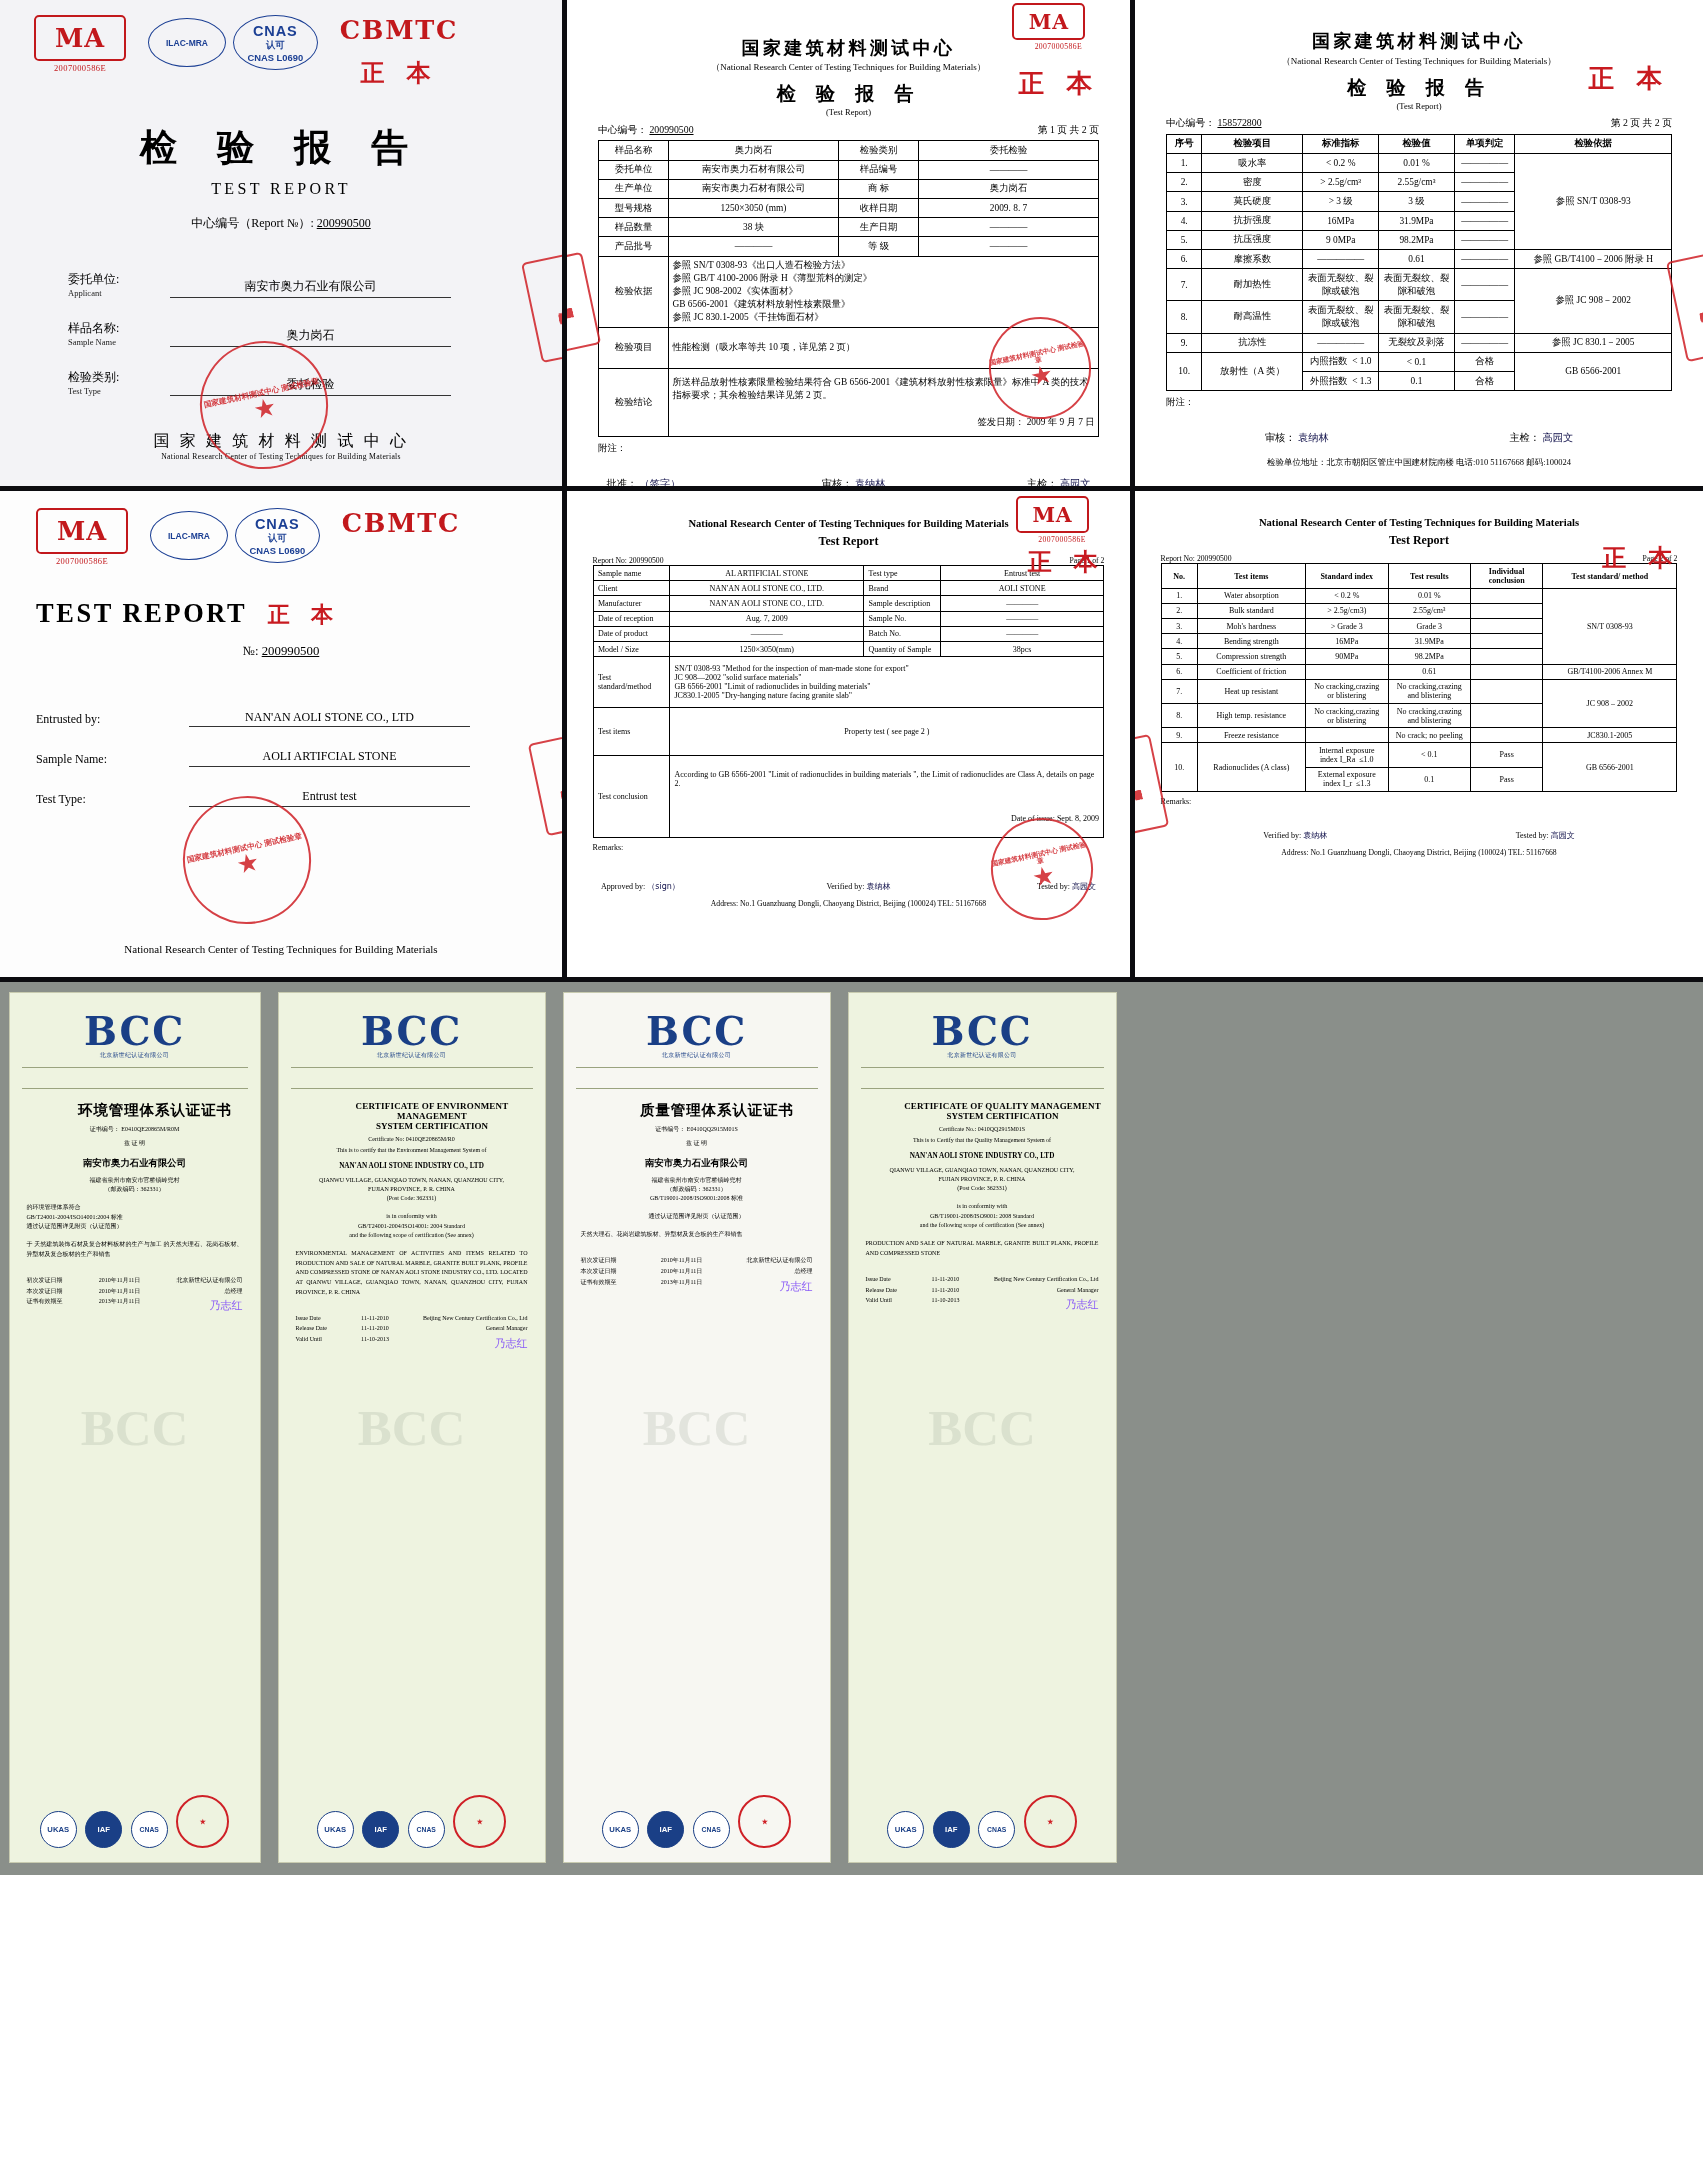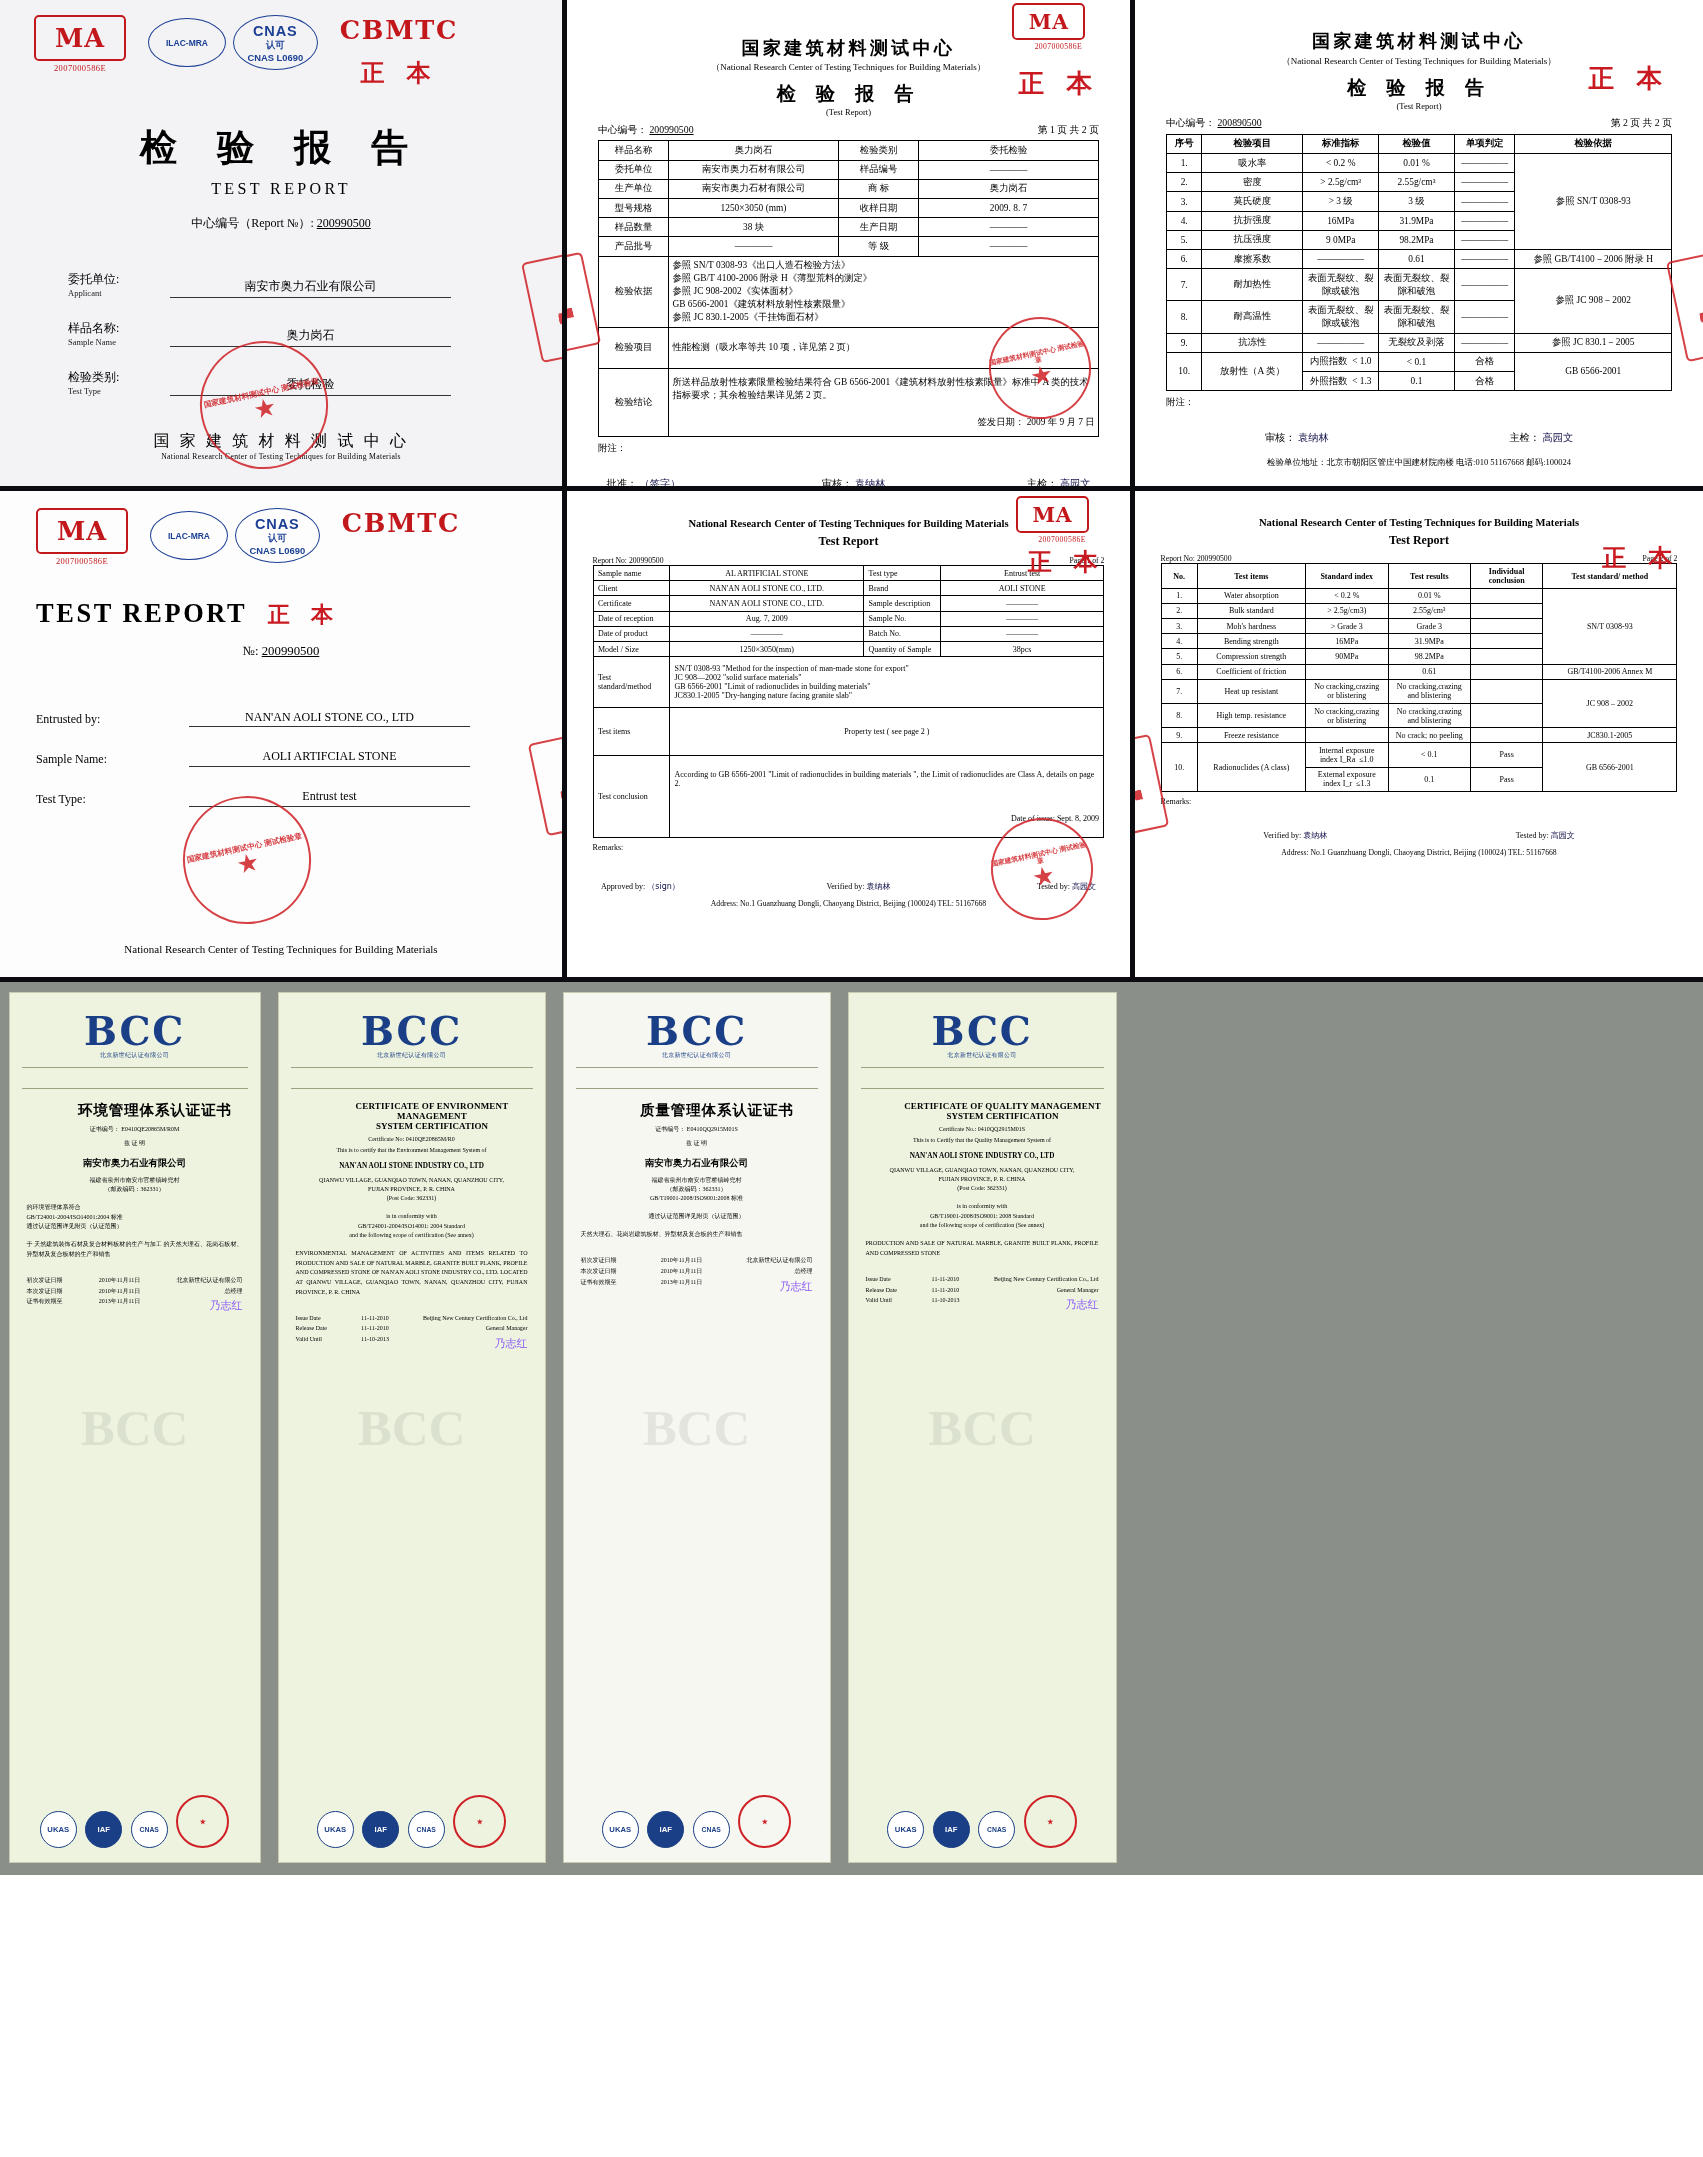--- a/index.html
+++ b/index.html
@@ -370,21 +370,21 @@
           <h1>国家建筑材料测试中心</h1>
           <div class="h1en">（National Research Center of Testing Techniques for Building Materials）</div>
           <h2>检 验 报 告</h2>
           <div class="h2en">(Test Report)</div>
         </div>
         <div class="zhengben" style="position:absolute;right:34px;top:61px;font-size:25.6px;">正 本</div>
 
         <div class="metaline">
           <div>
             <span>中心编号：</span>
-            <span style="text-decoration:underline">200890500</span>
+            <span style="text-decoration:underline">158572800</span>
           </div>
           <div>第 2 页  共 2 页</div>
         </div>
 
         <table class="rpt">
           <tbody>
               <tr>
             <th class="cellc" style="width:7%">序号</th>
             <th class="cellc" style="width:20%">检验项目</th>
             <th class="cellc" style="width:15%">标准指标</th>
@@ -593,21 +593,21 @@
             <td style="width:15%">Test type</td>
             <td class="cellc">Entrust test</td>
           </tr>
           <tr>
             <td>Client</td>
             <td class="cellc">NAN'AN AOLI STONE CO., LTD.</td>
             <td>Brand</td>
             <td class="cellc">AOLI STONE</td>
           </tr>
           <tr>
-            <td>Certificate</td>
+            <td>Manufacturer</td>
             <td class="cellc">NAN'AN AOLI STONE CO., LTD.</td>
             <td>Sample description</td>
             <td class="cellc">————</td>
           </tr>
           <tr>
             <td>Date of reception</td>
             <td class="cellc">Aug. 7, 2009</td>
             <td>Sample No.</td>
             <td class="cellc">————</td>
           </tr>

